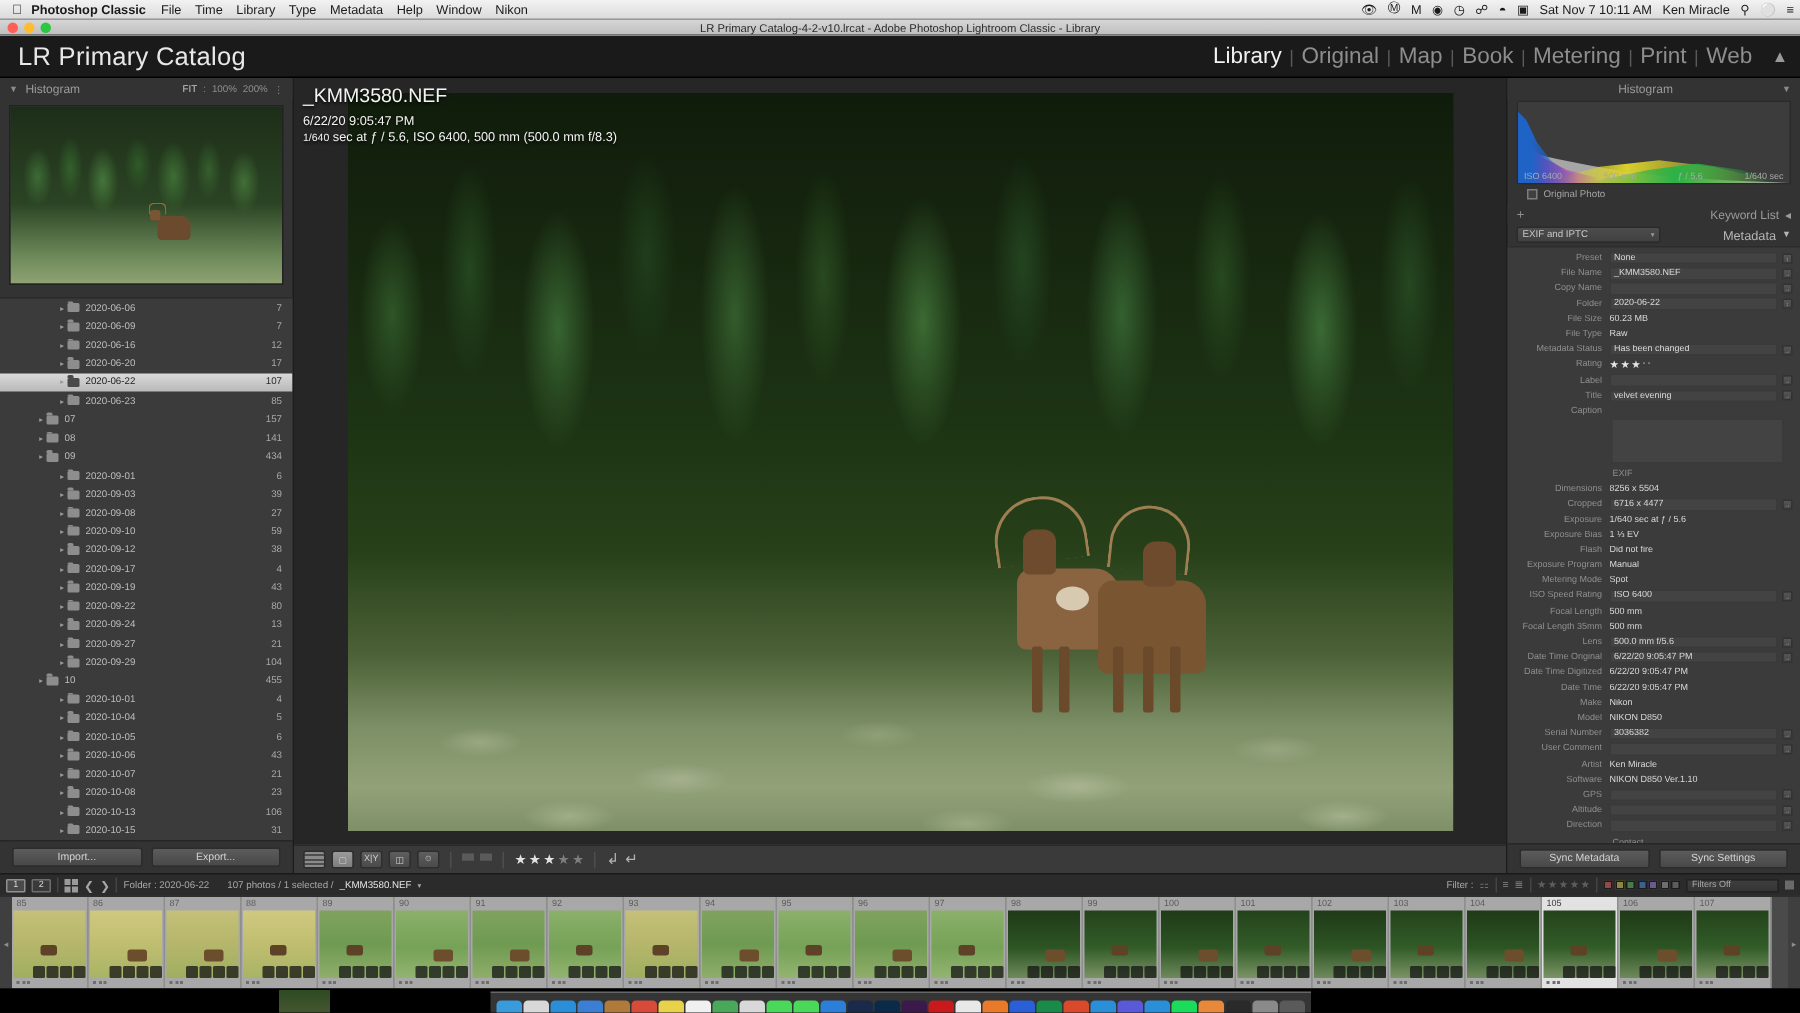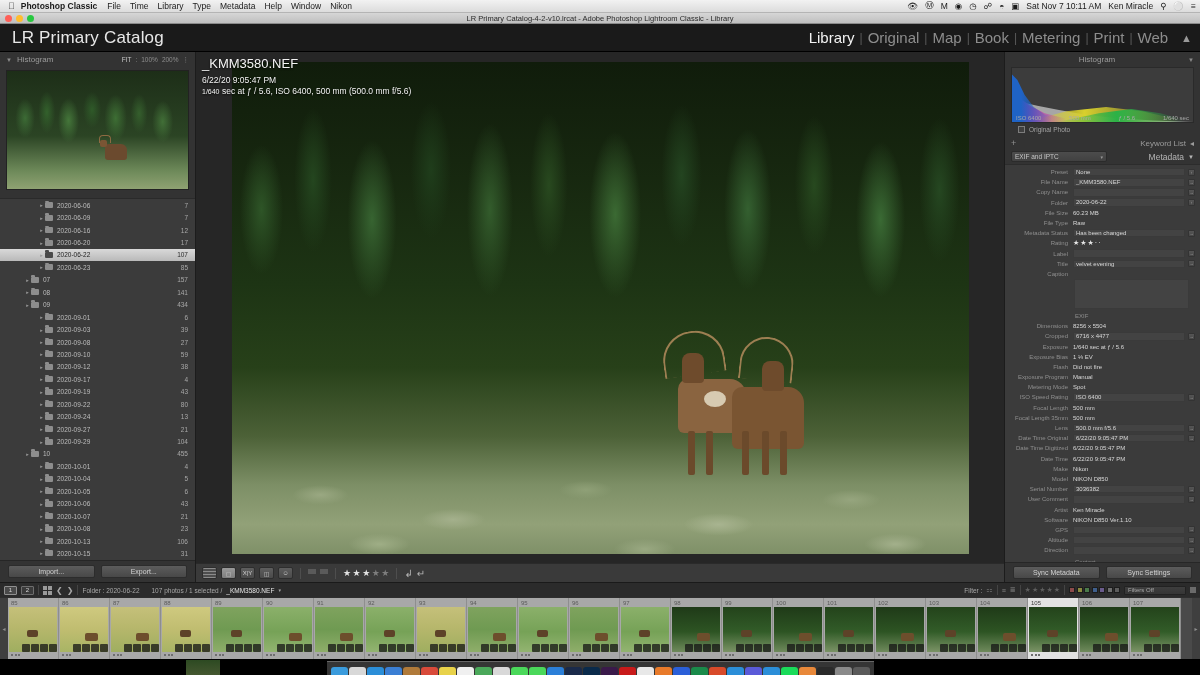--- a/index.html
+++ b/index.html
@@ -766,21 +766,21 @@
               <i></i>
               <i></i>
           </div>
         </div>
       </div>
       <div class="info-overlay">
         <div class="fn">_KMM3580.NEF</div>
         <div class="dt">6/22/20 9:05:47 PM</div>
         <div class="ex">
           <span class="frac">1/640</span>
-          <span>sec at ƒ / 5.6, ISO 6400, 500 mm (500.0 mm f/5.6)</span>
+          <span>sec at ƒ / 5.6, ISO 6400, 500 mm (500.0 mm f/8.3)</span>
         </div>
       </div>
     </div>
 
     <div class="toolbar">
       <div class="tb-btn grid"></div>
       <div class="tb-btn on">▢</div>
       <div class="tb-btn">X|Y</div>
       <div class="tb-btn">◫</div>
       <div class="tb-btn">☺</div>

